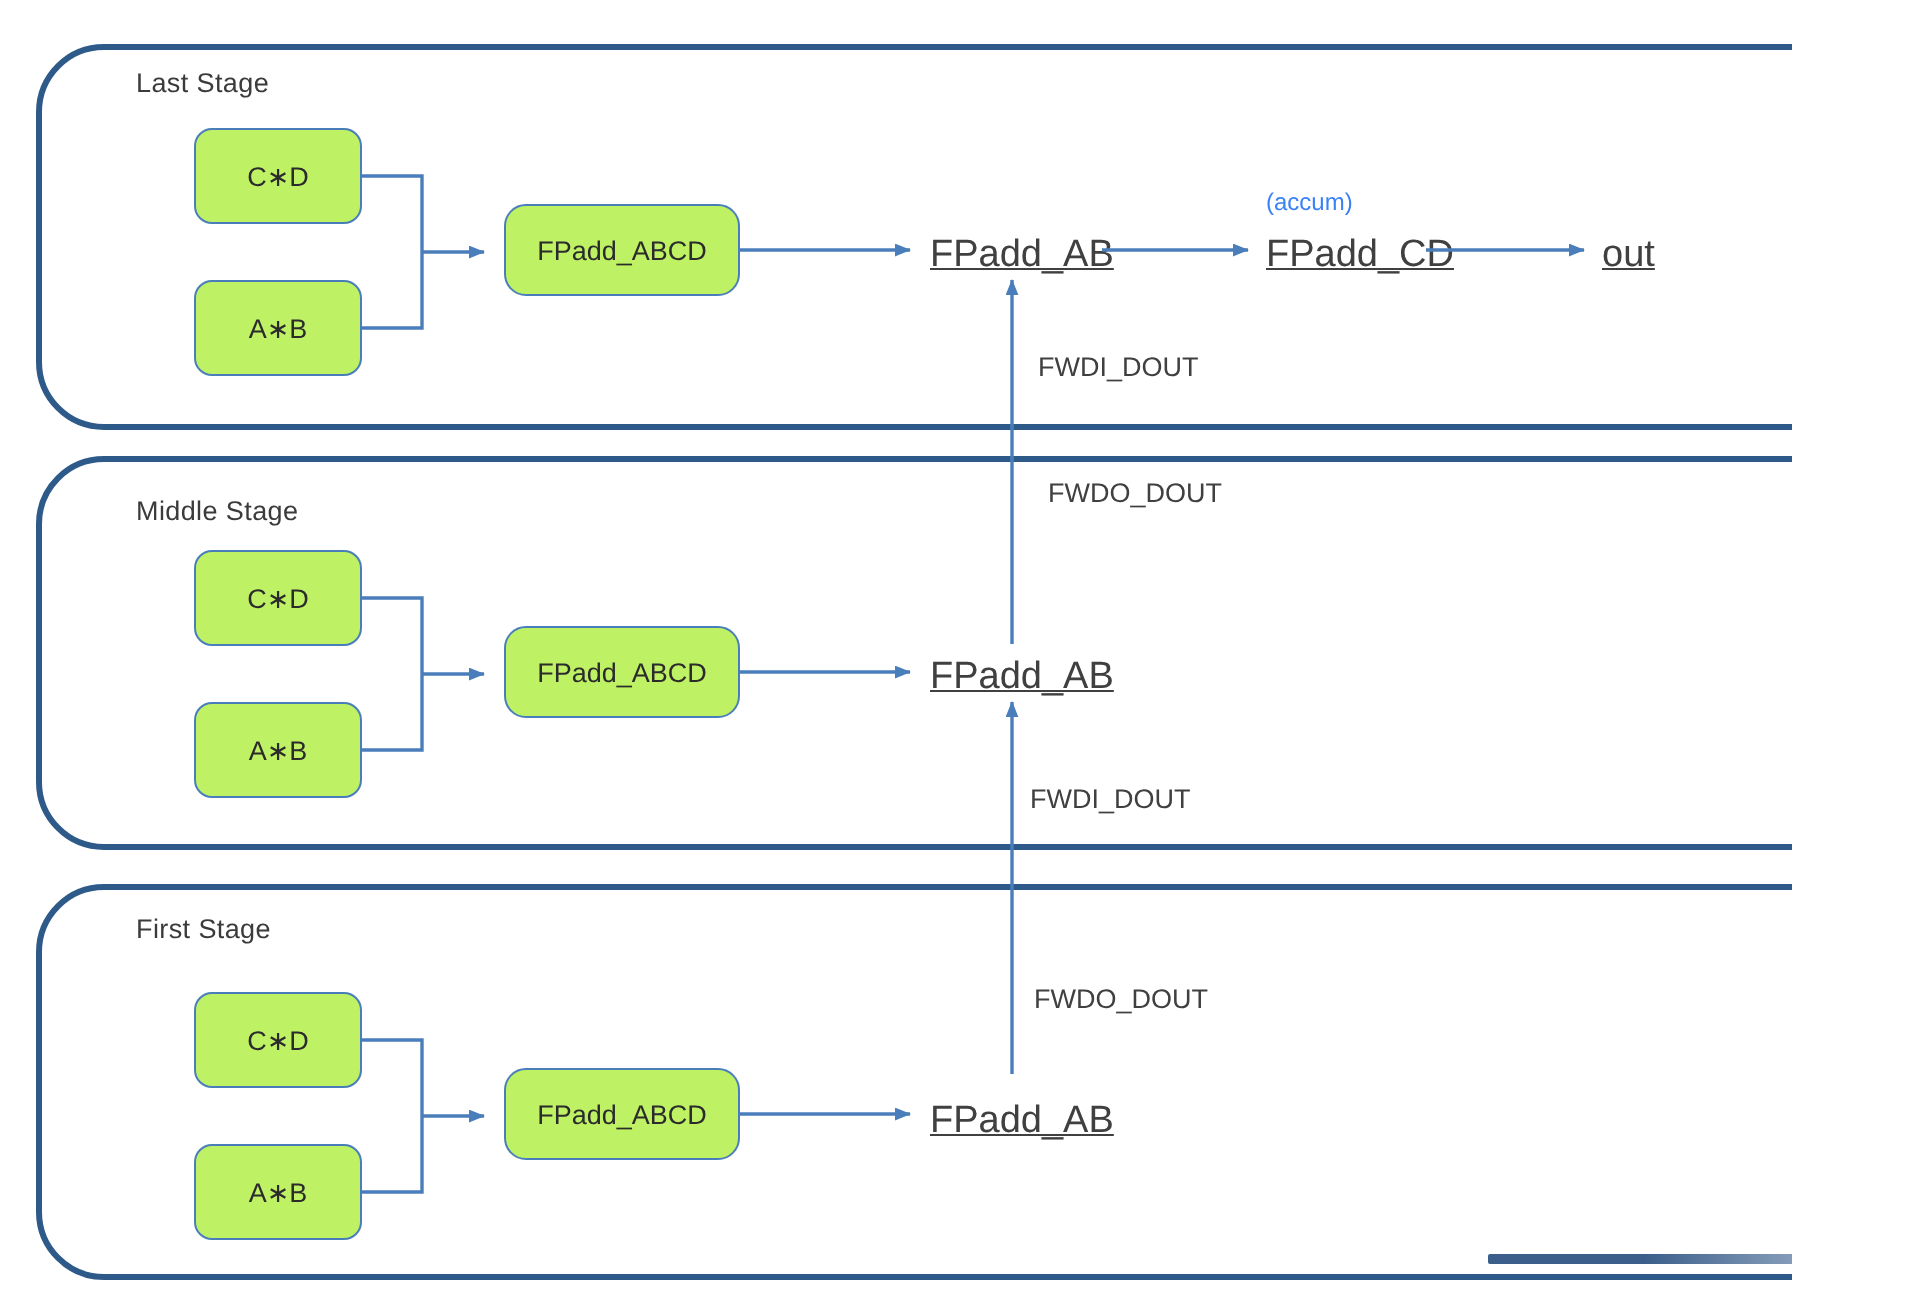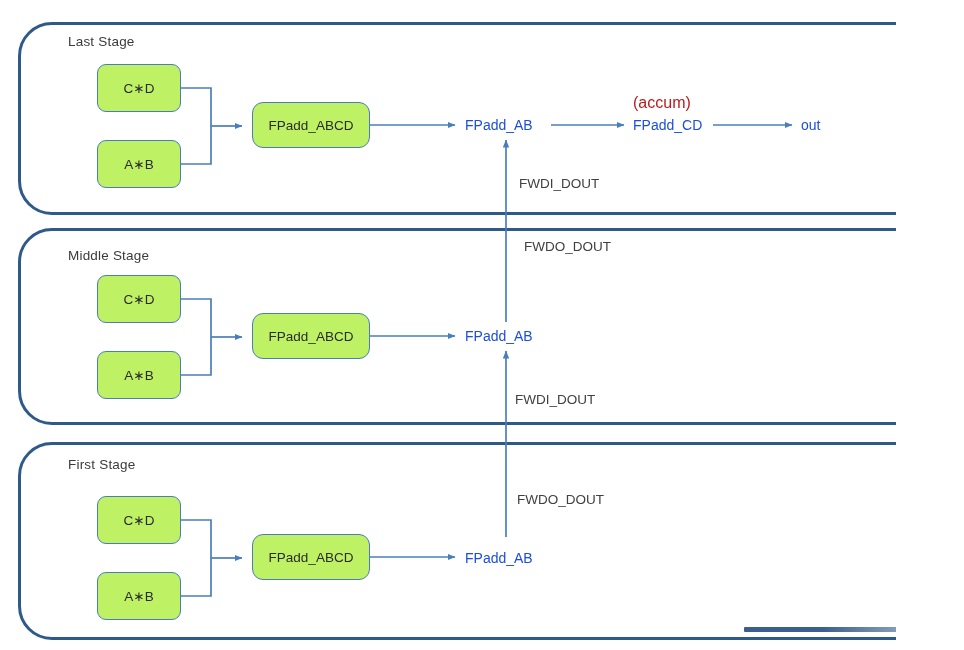--- a/index.html
+++ b/index.html
@@ -47,34 +47,35 @@
     justify-content: center;
     font-size: 13.5px;
     color: #2b2b2b;
     white-space: nowrap;
   }
   .box.wide { border-radius: 11px; }
 
   
   .node-label {
     position: absolute;
-    font-size: 14px;
-    color: #1d4ed8;
+    font-size: 19px;
+    color: #404040;
     white-space: nowrap;
+    text-decoration: underline;
   }
   .sig-label {
     position: absolute;
     font-size: 13.5px;
     color: #404040;
     white-space: nowrap;
   }
   .accum-label {
     position: absolute;
-    font-size: 16px;
-    color: #b91c1c;
+    font-size: 12px;
+    color: #3b82f6;
     white-space: nowrap;
   }
 
   
   #wires {
     position: absolute;
     left: 0;
     top: 0;
     width: 964px;
     height: 650px;

